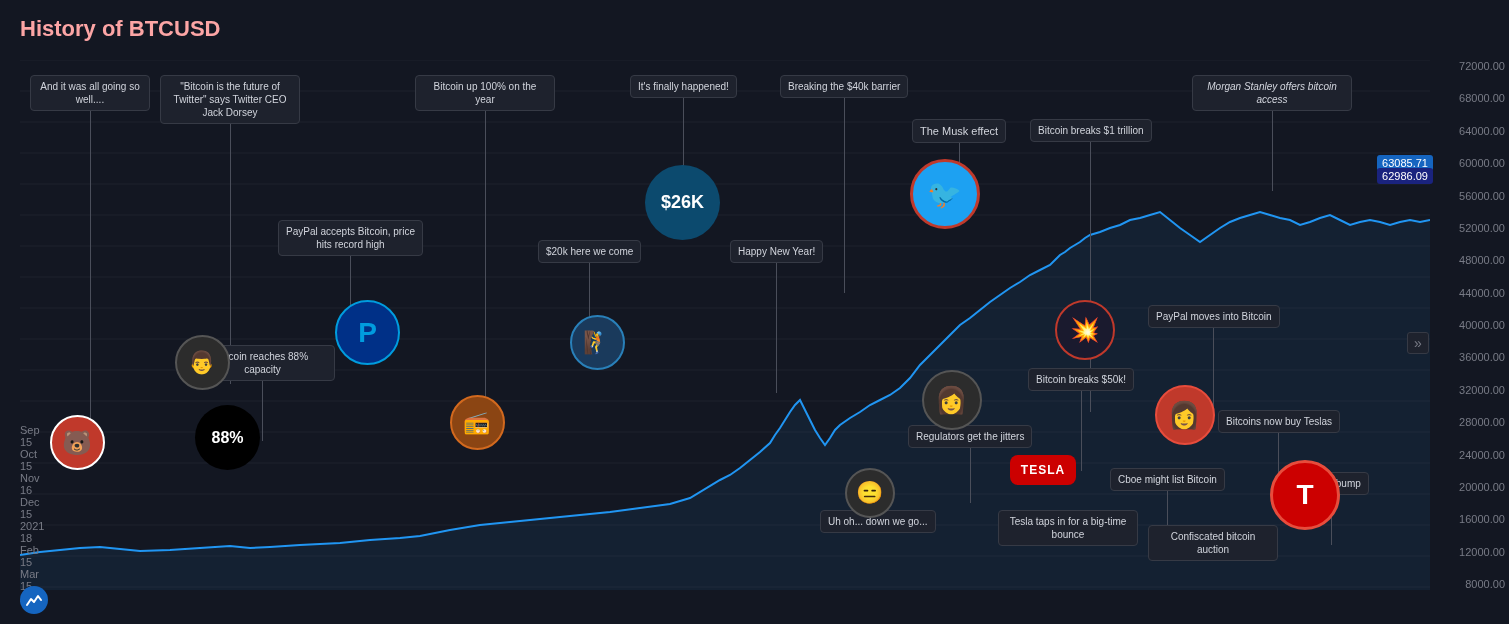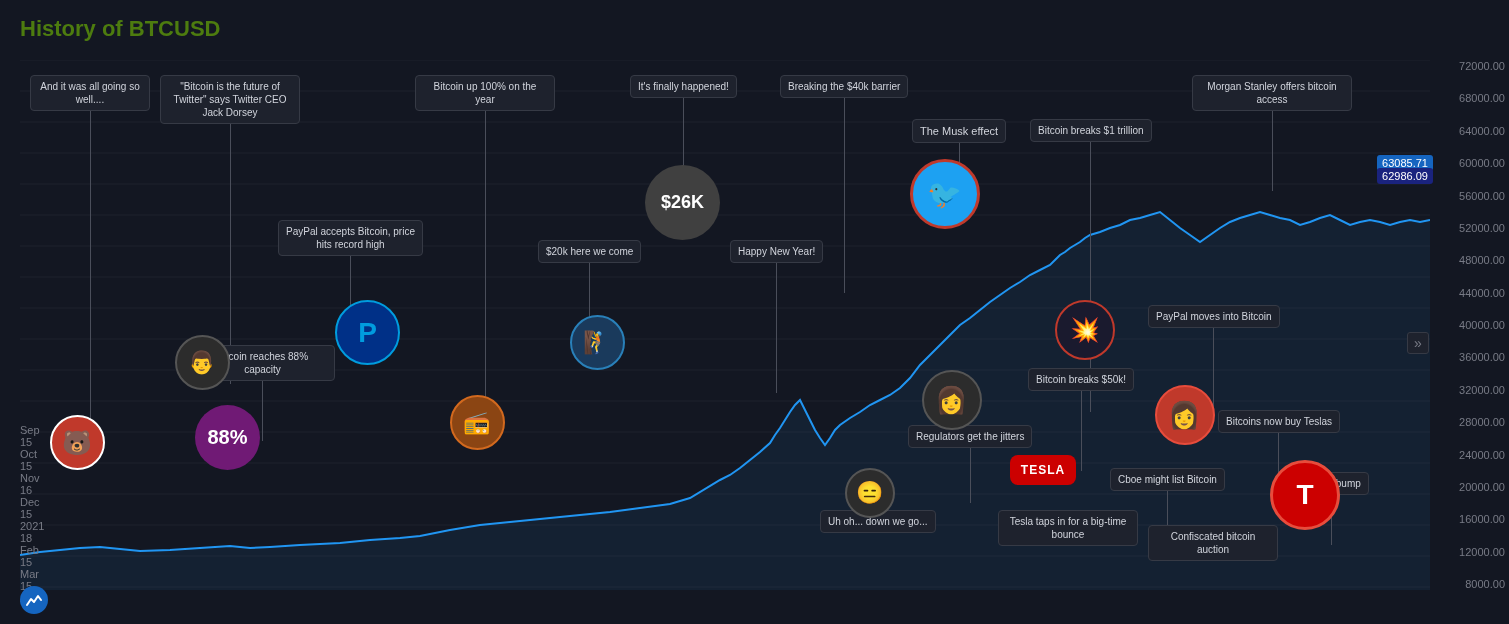--- a/index.html
+++ b/index.html
@@ -17,21 +17,21 @@
       width: 1509px;
       height: 624px;
       background: #131722;
     }
     .title {
       position: absolute;
       top: 16px;
       left: 20px;
       font-size: 22px;
       font-weight: 600;
-      color: #4d7c0f;
+      color: #fca5a5;
       z-index: 10;
     }
     .y-axis {
       position: absolute;
       right: 0;
       top: 60px;
       width: 75px;
       height: 530px;
       display: flex;
       flex-direction: column;
@@ -265,21 +265,21 @@
 
   <div style="position:absolute;top:300px;left:335px;width:65px;height:65px;border-radius:50%;background:#003087;display:flex;align-items:center;justify-content:center;z-index:9;border:2px solid #009cde;">
     <span style="font-size:28px;color:#009cde;font-weight:bold;">P</span>
   </div>
 
   <div style="position:absolute;top:345px;left:190px;z-index:8;">
     <div class="ann-box" style="max-width:145px;font-size:10px;">Bitcoin reaches 88% capacity</div>
     <div class="ann-line" style="height:60px;"></div>
   </div>
 
-  <div style="position:absolute;top:405px;left:195px;width:65px;height:65px;border-radius:50%;background:#701a75;display:flex;align-items:center;justify-content:center;z-index:9;font-size:20px;font-weight:bold;color:#fff;">88%</div>
+  <div style="position:absolute;top:405px;left:195px;width:65px;height:65px;border-radius:50%;background:#000000;display:flex;align-items:center;justify-content:center;z-index:9;font-size:16px;font-weight:bold;color:#fff;">88%</div>
 
   <div style="position:absolute;top:75px;left:415px;z-index:8;">
     <div class="ann-box" style="max-width:140px;font-size:10px;">Bitcoin up 100% on the year</div>
     <div class="ann-line" style="height:320px;"></div>
   </div>
 
   <div style="position:absolute;top:395px;left:450px;width:55px;height:55px;border-radius:50%;background:#8B4513;display:flex;align-items:center;justify-content:center;z-index:9;border:2px solid #D2691E;">
     <span style="font-size:22px;">📻</span>
   </div>
 
@@ -290,21 +290,21 @@
 
   <div style="position:absolute;top:315px;left:570px;width:55px;height:55px;border-radius:50%;background:#1a3a5c;display:flex;align-items:center;justify-content:center;z-index:9;border:2px solid #2980b9;overflow:hidden;">
     <span style="font-size:22px;">🧗</span>
   </div>
 
   <div style="position:absolute;top:75px;left:630px;z-index:8;">
     <div class="ann-box" style="max-width:140px;font-size:10px;">It's finally happened!</div>
     <div class="ann-line" style="height:90px;"></div>
   </div>
 
-  <div style="position:absolute;top:165px;left:645px;width:75px;height:75px;border-radius:50%;background:#404040;display:flex;align-items:center;justify-content:center;z-index:9;font-size:18px;font-weight:bold;color:#fff;">$26K</div>
+  <div style="position:absolute;top:165px;left:645px;width:75px;height:75px;border-radius:50%;background:#0c4a6e;display:flex;align-items:center;justify-content:center;z-index:9;font-size:18px;font-weight:bold;color:#fff;">$26K</div>
 
   <div style="position:absolute;top:75px;left:780px;z-index:8;">
     <div class="ann-box" style="max-width:140px;font-size:10px;">Breaking the $40k barrier</div>
     <div class="ann-line" style="height:195px;"></div>
   </div>
 
   <div style="position:absolute;top:240px;left:730px;z-index:8;">
     <div class="ann-box" style="max-width:120px;font-size:10px;">Happy New Year!</div>
     <div class="ann-line" style="height:130px;"></div>
   </div>
@@ -366,21 +366,21 @@
     <div class="ann-box" style="max-width:140px;font-size:10px;">PayPal moves into Bitcoin</div>
     <div class="ann-line" style="height:80px;"></div>
   </div>
 
   <div style="position:absolute;top:385px;left:1155px;width:60px;height:60px;border-radius:50%;background:#c0392b;display:flex;align-items:center;justify-content:center;z-index:9;border:2px solid #e74c3c;overflow:hidden;">
     <span style="font-size:26px;">👩</span>
   </div>
 
 
   <div style="position:absolute;top:75px;left:1192px;z-index:8;">
-    <div class="ann-box" style="max-width:160px;font-size:10px;">Morgan Stanley offers bitcoin access</div>
+    <div class="ann-box" style="max-width:160px;font-size:10px;font-style:italic;">Morgan Stanley offers bitcoin access</div>
     <div class="ann-line" style="height:80px;"></div>
   </div>
 
   <div style="position:absolute;top:410px;left:1218px;z-index:8;">
     <div class="ann-box" style="max-width:150px;font-size:10px;">Bitcoins now buy Teslas</div>
     <div class="ann-line" style="height:50px;"></div>
   </div>
 
   <div style="position:absolute;top:460px;left:1270px;width:70px;height:70px;border-radius:50%;background:#cc0000;display:flex;align-items:center;justify-content:center;z-index:9;border:3px solid #e74c3c;font-size:28px;color:#fff;font-weight:bold;">T</div>
 

